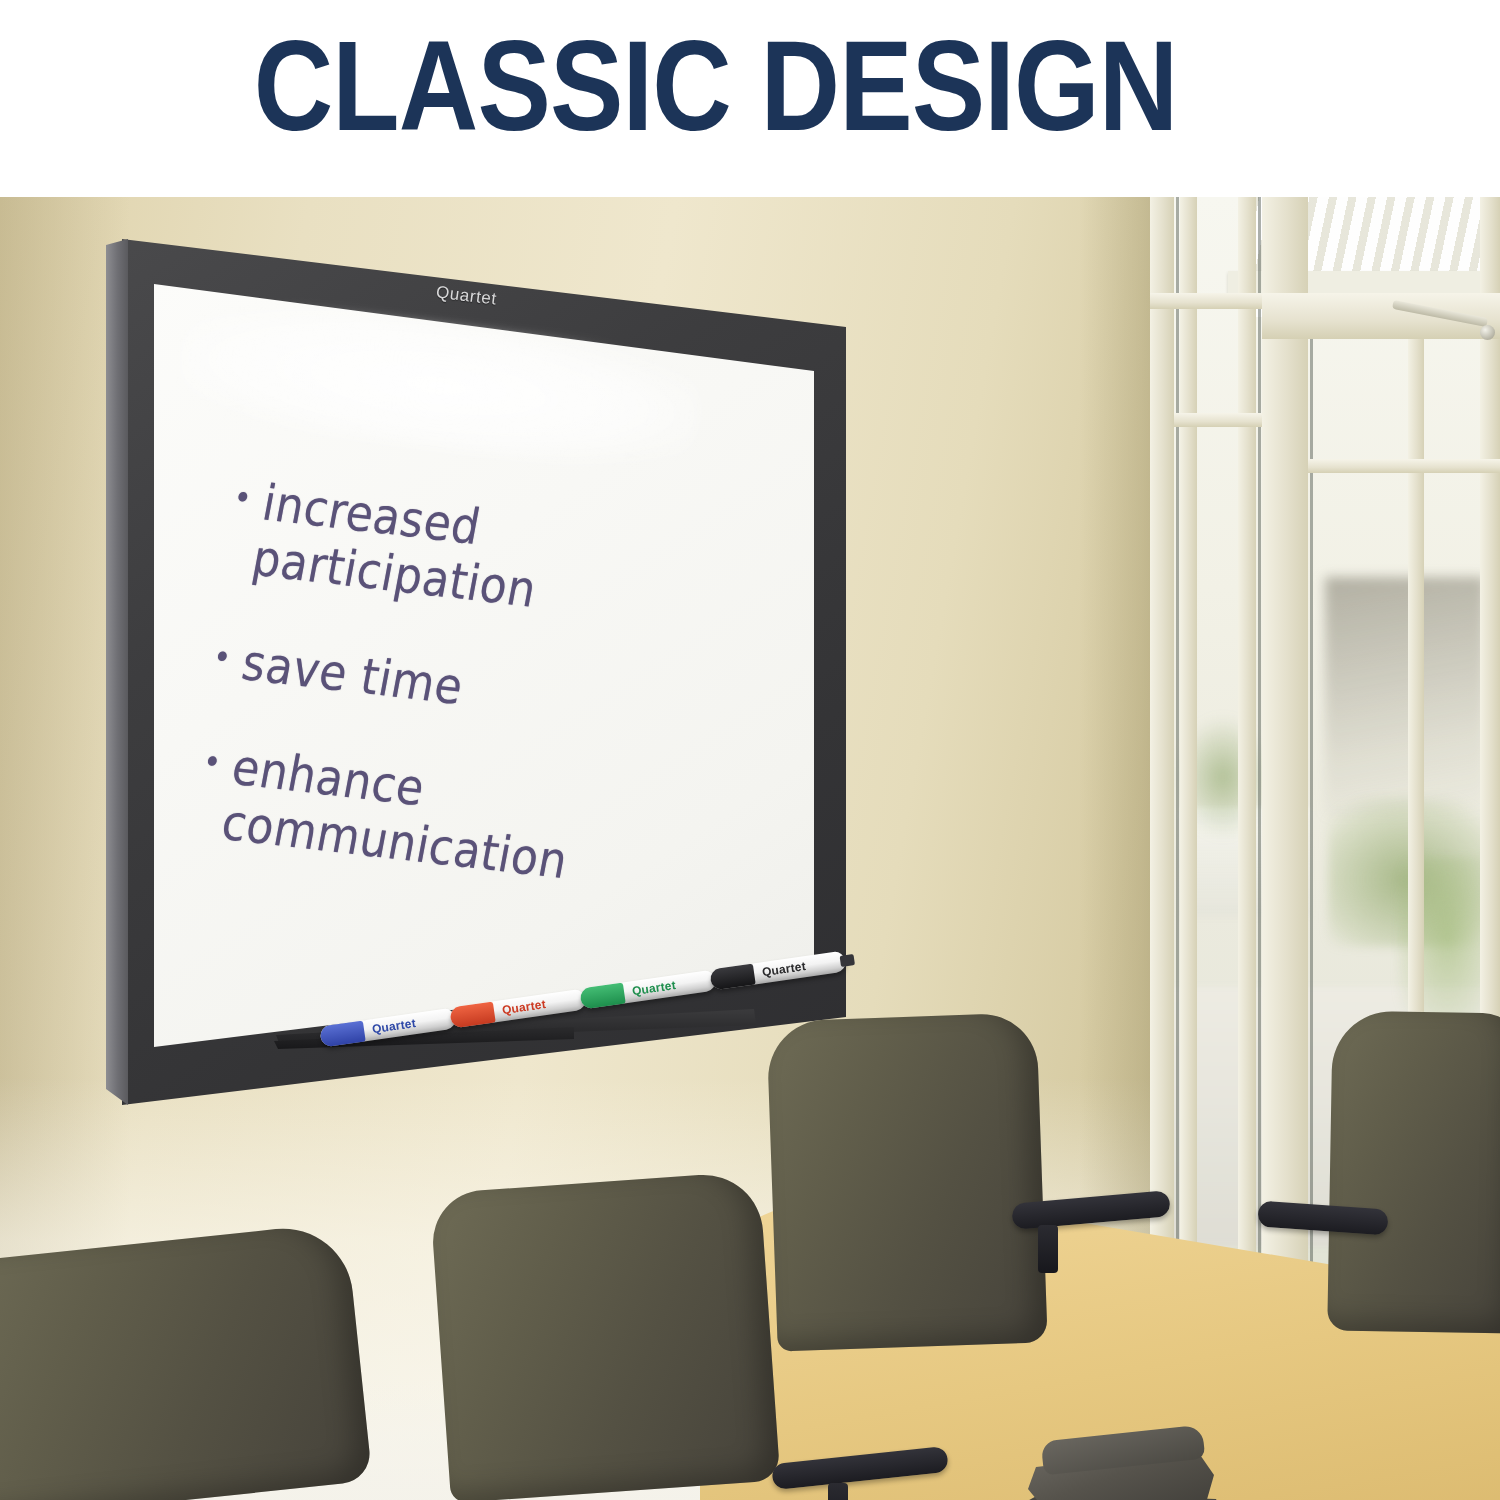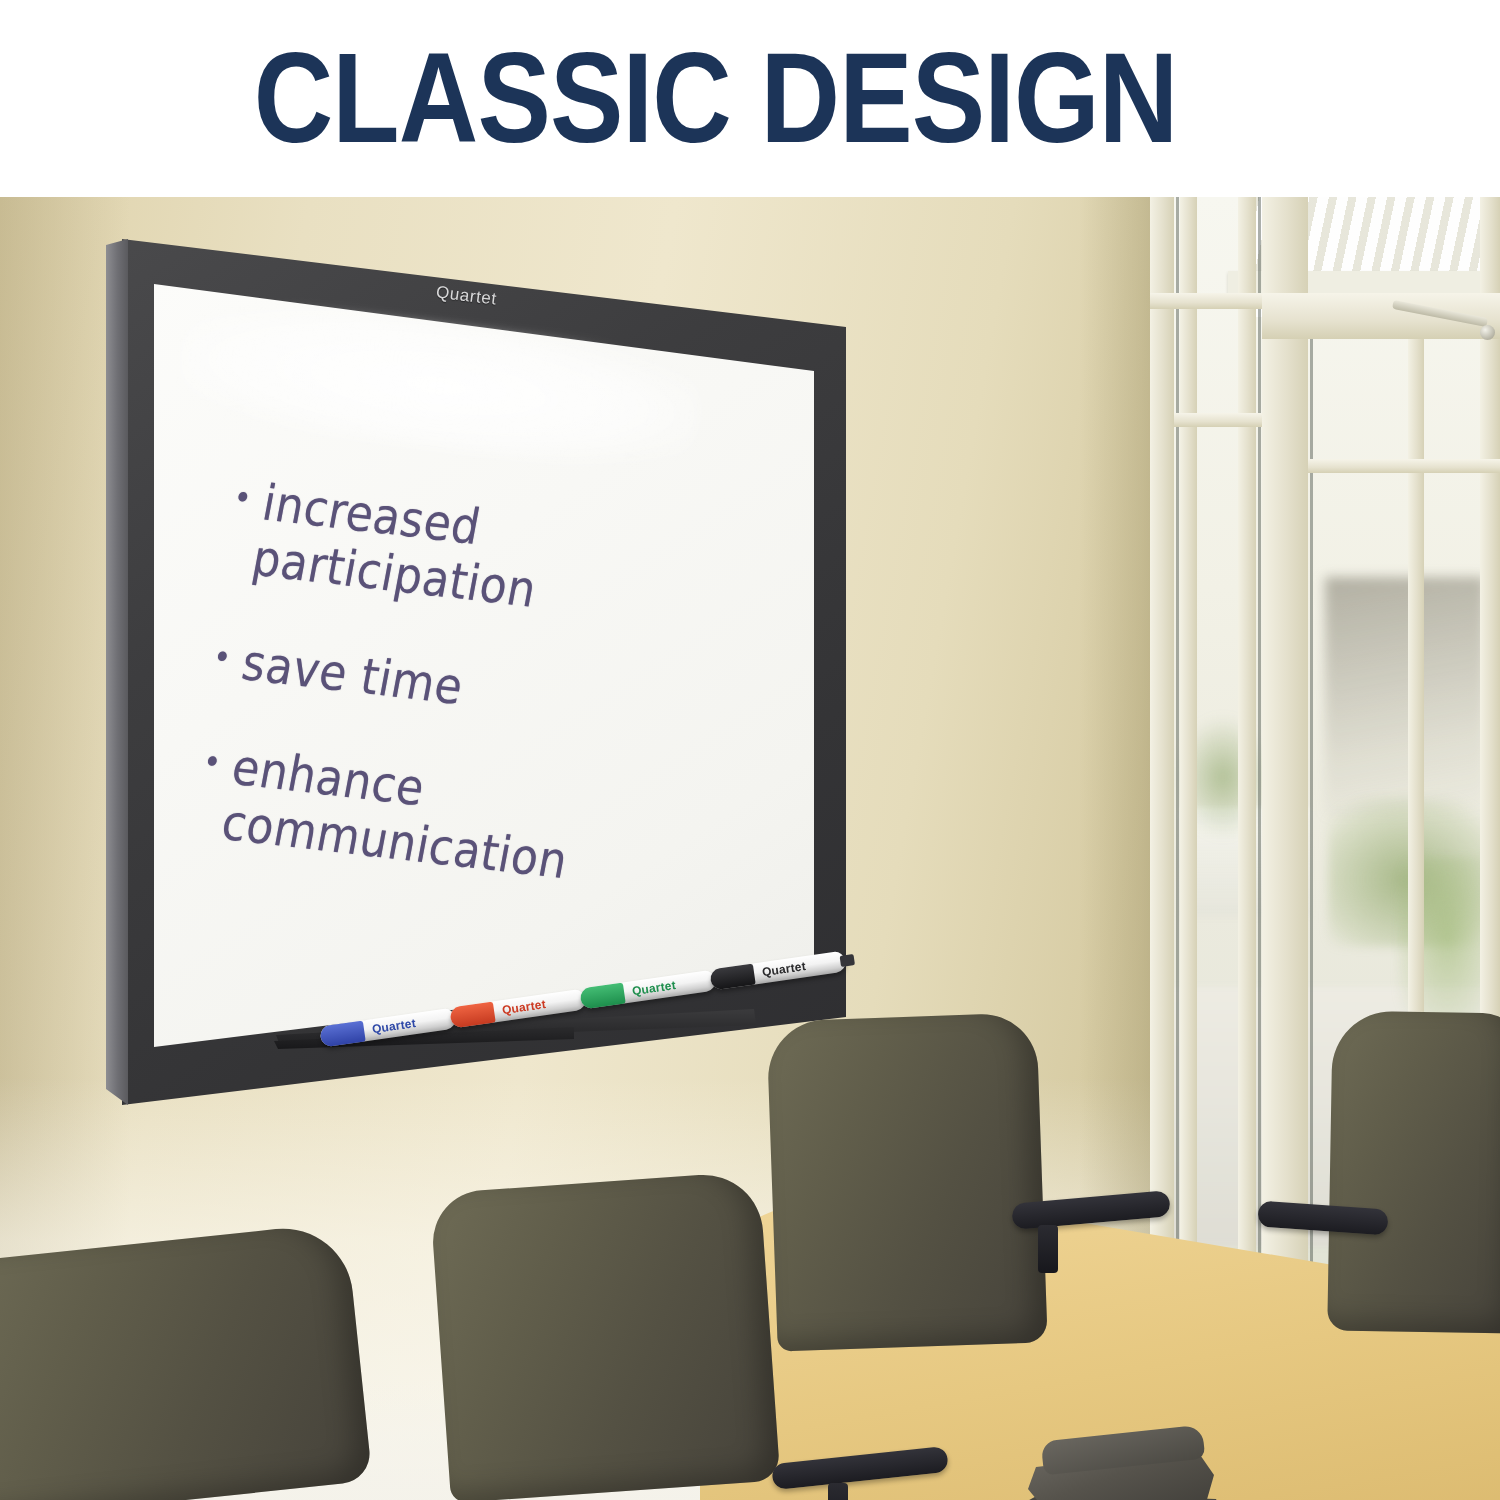--- a/index.html
+++ b/index.html
@@ -1,20 +1,20 @@
 <!DOCTYPE html>
 <html><head>
 <meta charset="utf-8">
 <style>
   html,body{margin:0;padding:0;background:#fff;}
   body{width:1500px;height:1500px;overflow:hidden;font-family:"Liberation Sans",sans-serif;}
   #page{position:relative;width:1500px;height:1500px;background:#ffffff;overflow:hidden;}
 
   
-  #header-band{position:absolute;left:0;top:12px;width:1500px;height:139px;background:#ffffff;}
+  #header-band{position:absolute;left:0;top:0;width:1500px;height:139px;background:#ffffff;}
   #headline{
     position:absolute;left:0;top:26px;width:1500px;
     text-align:center;
     font-family:"Liberation Sans","DejaVu Sans",sans-serif;
     font-weight:bold;
     font-size:128px;
     line-height:120px;
     letter-spacing:-1px;
     color:#1c3458;
     transform:scaleX(0.86) translateX(-40px);

